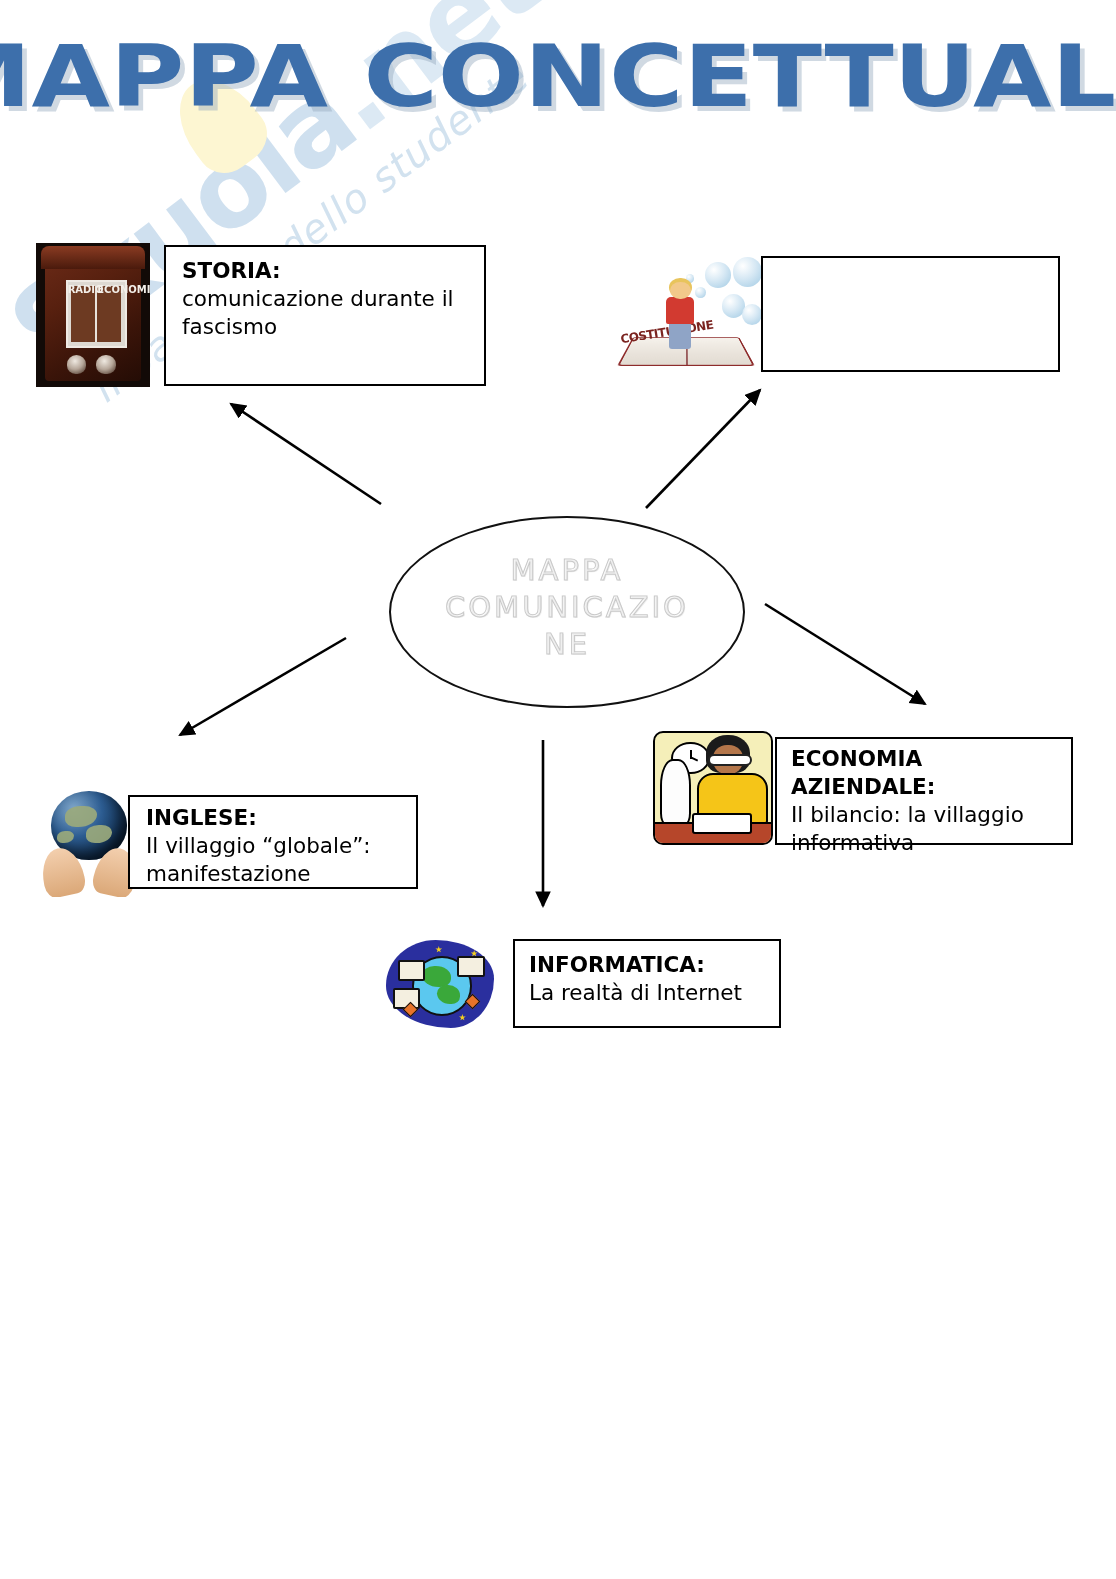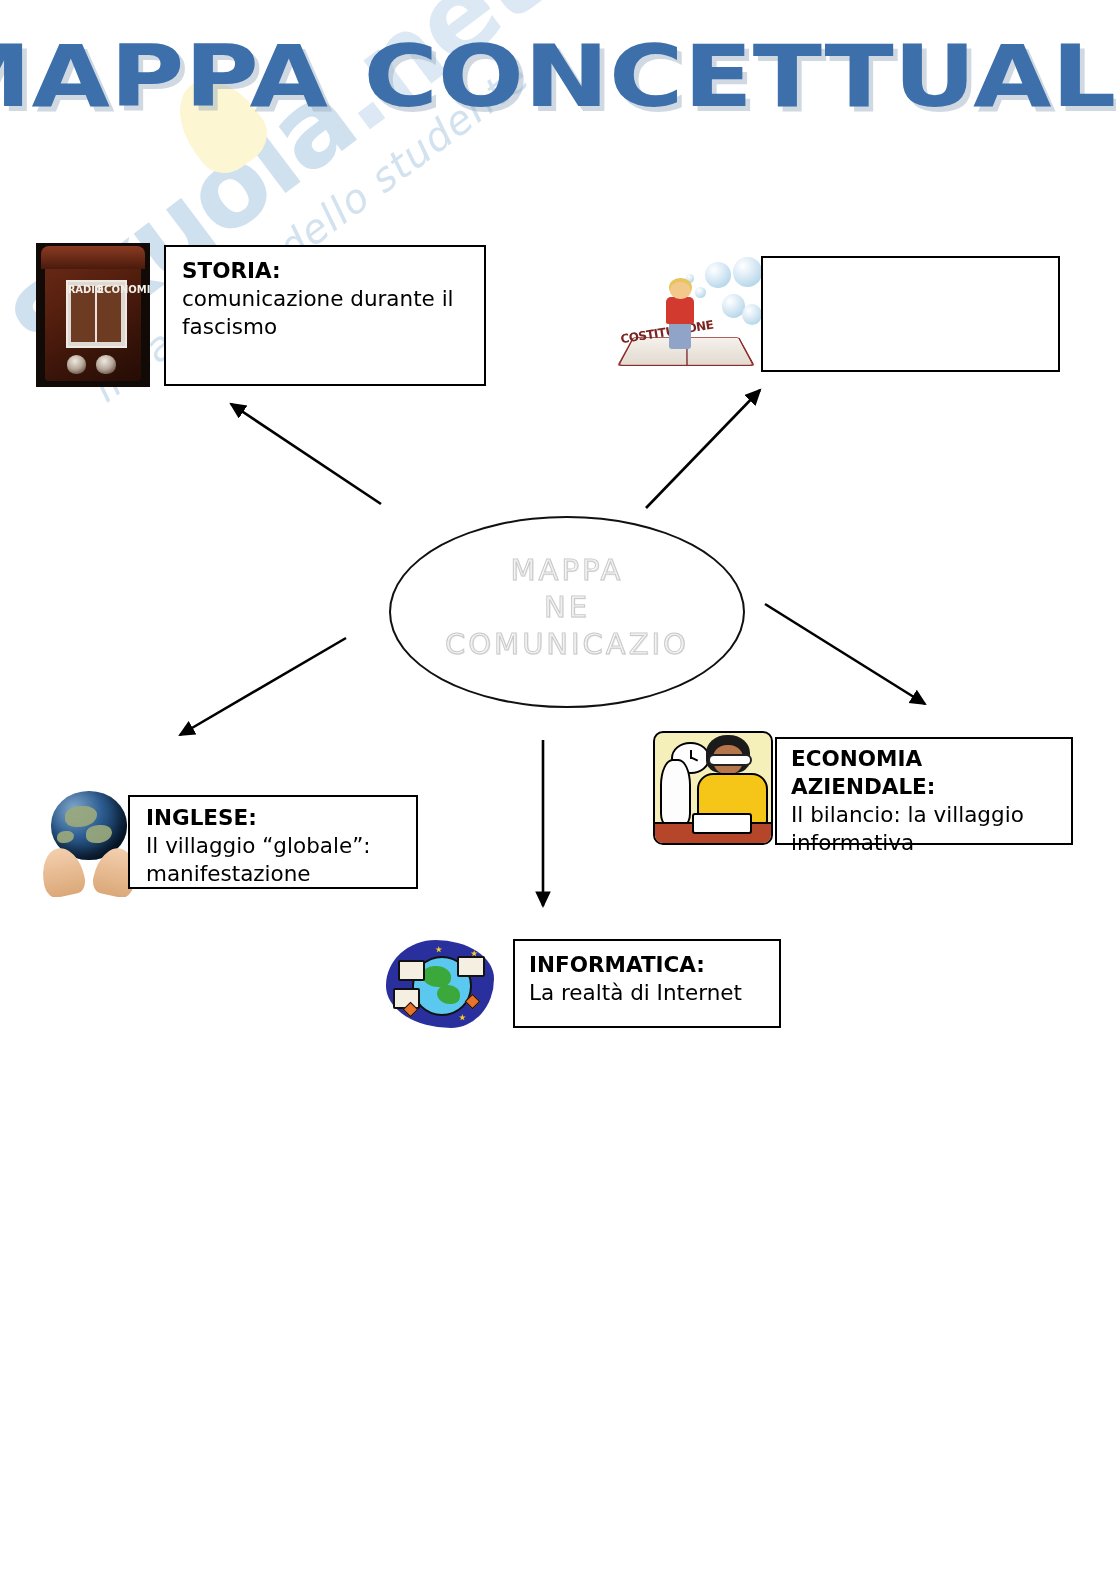--- a/index.html
+++ b/index.html
@@ -492,22 +492,22 @@
         <div class="kid-head"></div>
       </div>
     </div>
     <div class="node-box" style="left:153px; top:4px; width:299px; height:116px;"></div>
   </div>
 
   <div id="center-node">
     <div class="ellipse-shape"></div>
     <div id="center-label">
       <div>MAPPA</div>
+      <div>COMUNICAZIO</div>
       <div>NE</div>
-      <div>COMUNICAZIO</div>
     </div>
   </div>
 
   <div class="node" style="left:38px; top:787px; width:380px; height:110px;">
     <div class="node-img" style="left:0; top:0; width:102px; height:110px;">
       <div class="earthhands">
         <div class="globe">
           <div class="land" style="left:18%; top:22%; width:42%; height:30%;"></div>
           <div class="land" style="left:46%; top:50%; width:34%; height:26%;"></div>
           <div class="land" style="left:8%; top:58%; width:22%; height:18%;"></div>

